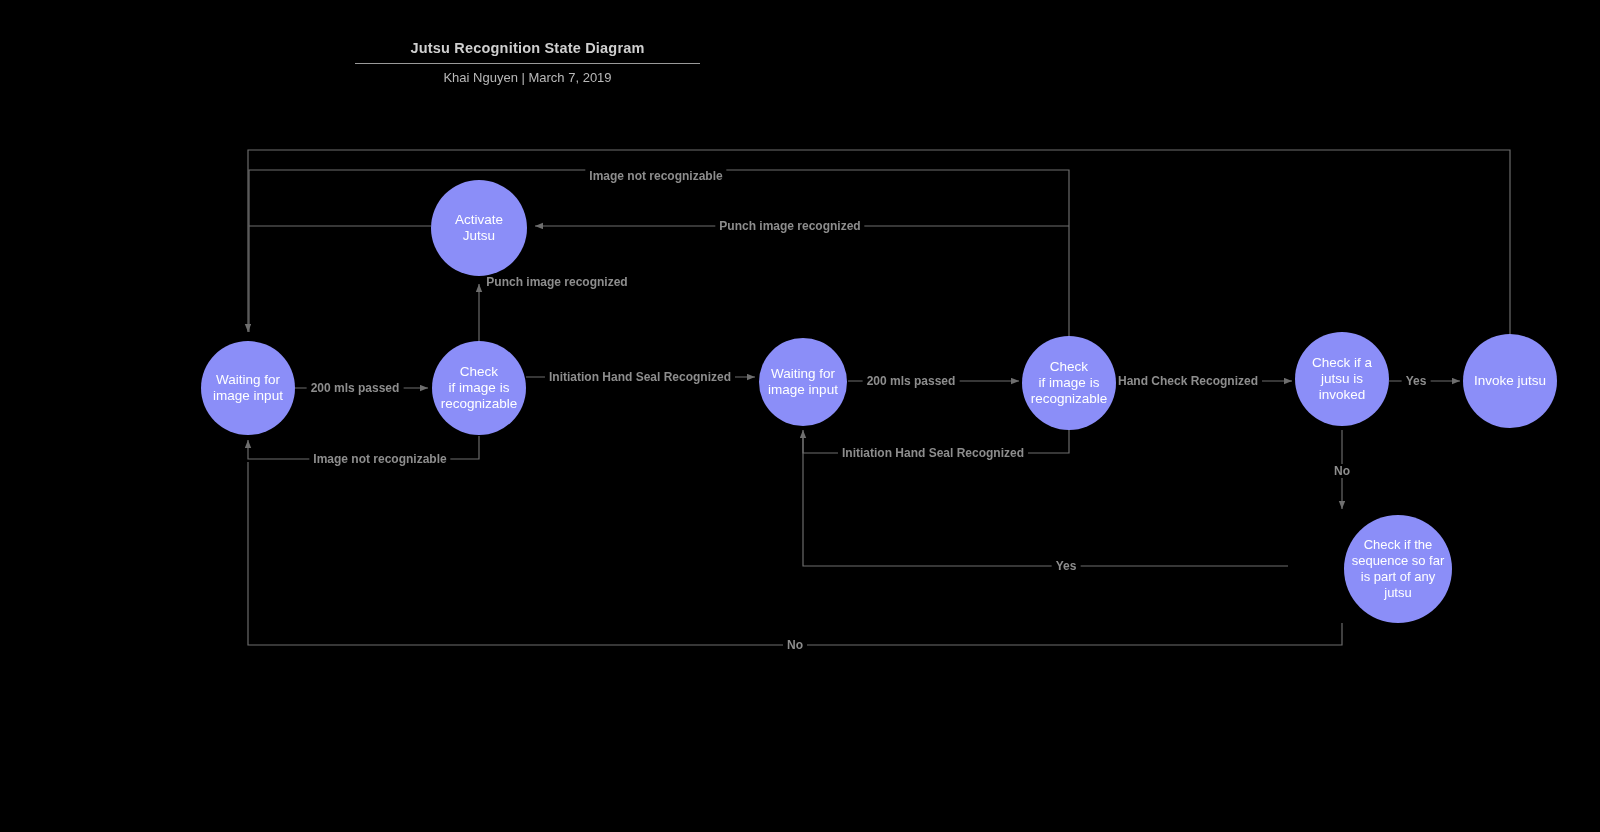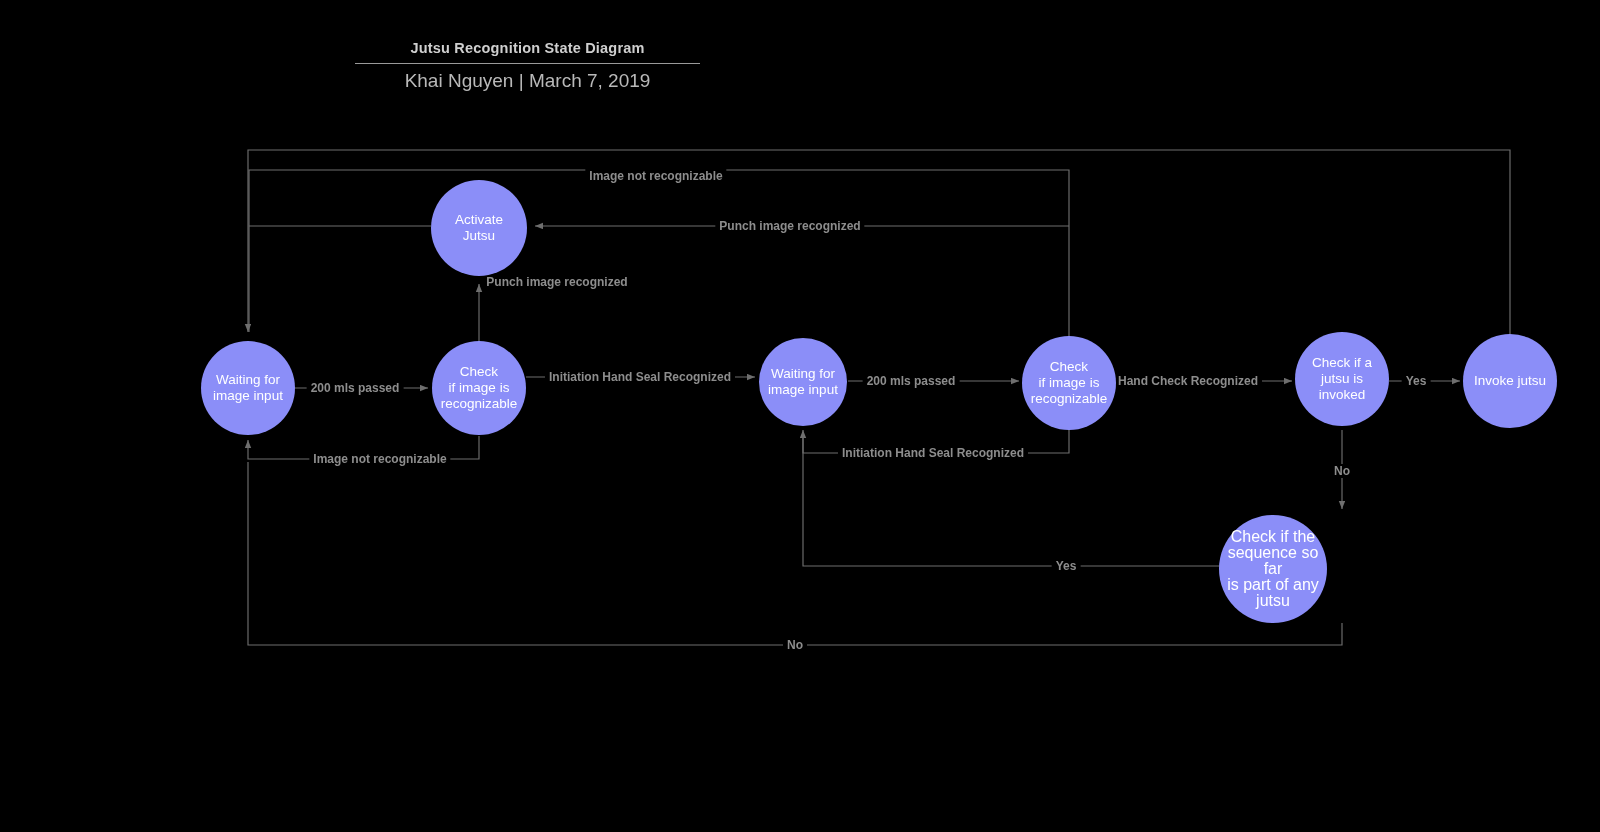--- a/index.html
+++ b/index.html
@@ -37,21 +37,21 @@
     white-space: nowrap;
   }
   .title-rule {
     margin-top: 5px;
     height: 1px;
     background: #9a9a9a;
     width: 345px;
   }
   .doc-byline {
     margin-top: 6px;
-    font-size: 19px;
+    font-size: 13px;
     color: #b9b9b9;
     white-space: nowrap;
   }
 
   
   #edges {
     position: absolute;
     left: 0;
     top: 0;
     width: 1600px;
@@ -194,20 +194,20 @@
   <div class="node" style="left:1342px; top:379px; width:94px; height:94px;">
     <span class="node-label">Check if a
 jutsu is
 invoked</span>
   </div>
 
   <div class="node" style="left:1510px; top:381px; width:94px; height:94px;">
     <span class="node-label">Invoke jutsu</span>
   </div>
 
-  <div class="node" style="left:1273px; top:569px; width:108px; height:108px; font-size:16px; line-height:16px;align-items:center;">
+  <div class="node" style="left:1398px; top:569px; width:108px; height:108px; font-size:13px; line-height:16px;align-items:center;">
     <span class="node-label">Check if the
 sequence so far
 is part of any
 jutsu</span>
   </div>
 
 </div>
 
 </body></html>

